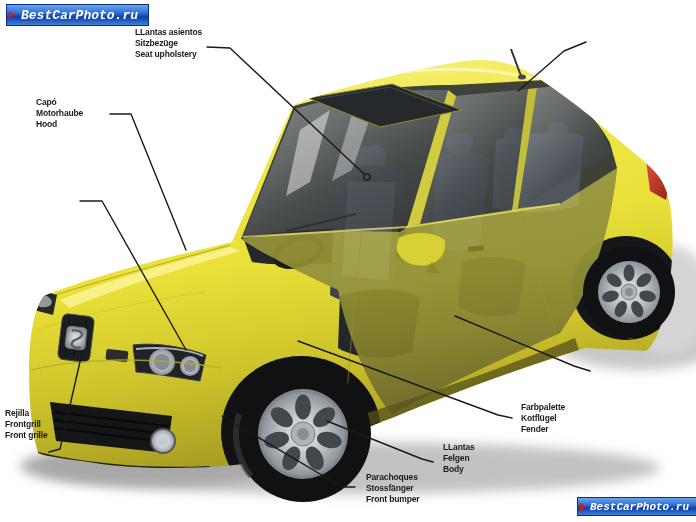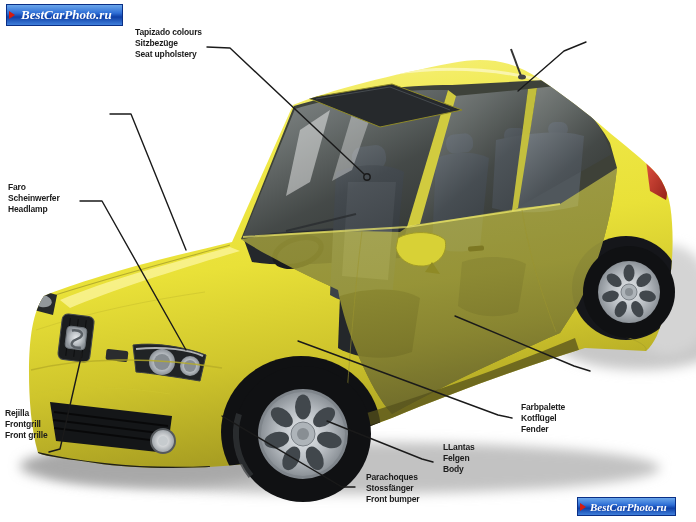--- a/index.html
+++ b/index.html
@@ -4,21 +4,21 @@
 <style>
   html,body{margin:0;padding:0;background:#ffffff;}
   #stage{position:relative;width:696px;height:522px;background:#ffffff;overflow:hidden;
          font-family:"Liberation Sans",sans-serif;}
   #car-art{position:absolute;left:0;top:0;}
   .callout{position:absolute;font-weight:bold;font-size:8.5px;line-height:11px;
            letter-spacing:-0.15px;color:#1b1b1b;white-space:nowrap;}
   .wm{position:absolute;display:flex;align-items:center;
       background:linear-gradient(180deg,#6aa6ea 0%,#2f6fd6 40%,#0e3fa6 60%,#3f7fdb 100%);
       border:1px solid #0a2f86;color:#ffffff;
-      font-family:Liberation Serif, serif;font-style:italic;font-weight:bold;}
+      font-family:Liberation Mono, monospace;font-style:italic;font-weight:bold;}
   .wm-top{left:6px;top:4px;height:20px;padding:0 10px 0 12px;font-size:13px;}
   .wm-bottom{left:577px;top:497px;height:17px;padding:0 8px 0 10px;font-size:11px;}
   .wm-arrow{position:absolute;left:2px;width:0;height:0;
             border-left:6px solid #d31b10;border-top:4px solid transparent;
             border-bottom:4px solid transparent;}
   .wm-text{padding-left:2px;}
 </style>
 </head>
 <body>
 
@@ -207,28 +207,28 @@
       <path d="M80,201 L102,201 L186,350"></path>
       <path d="M49,452 L60,449 L82,353"></path>
       <path d="M590,371 L574,366 L455,316"></path>
       <path d="M512,418 L498,415 L298,341"></path>
       <path d="M433,462 L422,459 L327,421"></path>
       <path d="M355,487 L342,487 L222,416"></path>
     </g>
   </svg>
 
   <div class="callout" style="left:135px;top:27px">
-    <div>Tapizado colours</div>
+    <div>LLantas asientos</div>
     <div>Sitzbezüge</div>
     <div>Seat upholstery</div>
   </div>
-  <div class="callout" style="left:8px;top:182px">
-    <div>Faro</div>
-    <div>Scheinwerfer</div>
-    <div>Headlamp</div>
+  <div class="callout" style="left:36px;top:97px">
+    <div>Capó</div>
+    <div>Motorhaube</div>
+    <div>Hood</div>
   </div>
   <div class="callout" style="left:5px;top:408px">
     <div>Rejilla</div>
     <div>Frontgrill</div>
     <div>Front grille</div>
   </div>
   <div class="callout" style="left:521px;top:402px">
     <div>Farbpalette</div>
     <div>Kotflügel</div>
     <div>Fender</div>

